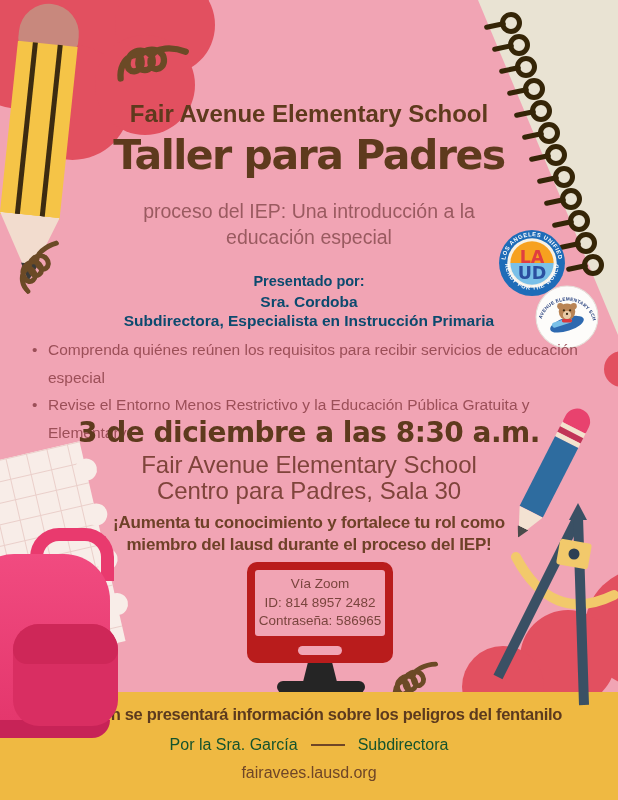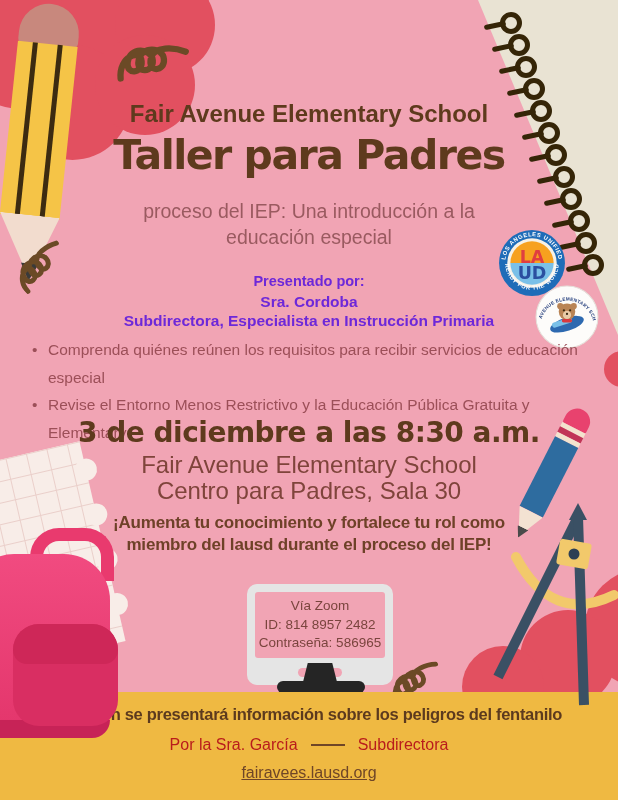--- a/index.html
+++ b/index.html
@@ -56,51 +56,51 @@
 
   .compass{left:486px;top:503px;width:134px;height:210px;z-index:5;}
   .compass svg{display:block;width:100%;height:100%;}
 
   
   .logo-district{left:498px;top:229px;width:68px;height:68px;z-index:3;}
   .logo-school{left:535px;top:285px;width:64px;height:64px;z-index:3;}
   .logo-district svg,.logo-school svg{display:block;width:100%;height:100%;}
 
   
-  .monitor{left:247px;top:562px;width:146px;height:101px;background:#e5e5e5;border-radius:10px;z-index:3;margin-top:22px;}
+  .monitor{left:247px;top:562px;width:146px;height:101px;background:#b91c1c;border-radius:10px;z-index:3;}
   .screen{position:absolute;left:8px;top:8px;width:130px;height:66px;background:#F1A4B4;border-radius:3px;
     display:flex;flex-direction:column;align-items:center;justify-content:center;
     font-size:13.5px;font-weight:500;color:#7A453E;line-height:18.5px;}
   .slot{position:absolute;bottom:8px;left:51px;width:44px;height:9px;border-radius:5px;background:#F1A4B4;}
   .neck{left:303px;top:663px;width:34px;height:19px;background:#252525;clip-path:polygon(14% 0,86% 0,100% 100%,0 100%);z-index:3;}
   .mbase{left:277px;top:681px;width:88px;height:12px;background:#252525;border-radius:7px;z-index:3;}
 
   
   .h-school{top:100px;font:700 24px "Liberation Sans",sans-serif;color:#5E3A1D;letter-spacing:0;}
   .h-title{top:131px;font:800 41px "DejaVu Sans",sans-serif;color:#5E3A1D;letter-spacing:-1.5px;}
   .subtitle{top:198px;font:400 19.5px "Liberation Sans",sans-serif;color:#9A5A60;line-height:26px;}
-  .presented{top:272px;font:700 14.5px "Liberation Sans",sans-serif;color:#6d28d9;line-height:19.5px;}
+  .presented{top:272px;font:700 14.5px "Liberation Sans",sans-serif;color:#0c4a6e;line-height:19.5px;}
   .presented .big{font-size:15.5px;}
   .bullets{position:absolute;top:336px;left:30px;right:6px;z-index:6;text-align:left;
     font:400 15.5px "Liberation Sans",sans-serif;color:#9C4F58;line-height:27.5px;}
   .bullet{position:relative;padding-left:18px;}
   .bullet::before{content:"\2022";position:absolute;left:2px;}
   .datetime{top:416px;font:800 28px "DejaVu Sans",sans-serif;color:#5E3A1D;letter-spacing:-0.5px;}
   .loc{top:452px;font:400 24px "Liberation Sans",sans-serif;color:#7F443B;line-height:26px;}
   .cta{top:512px;font:700 17px "Liberation Sans",sans-serif;color:#6E4128;line-height:22px;letter-spacing:-0.2px;}
 
   
   .banner{left:0;top:692px;width:618px;height:108px;background:#EFB942;z-index:4;}
   .banner-headline{position:absolute;top:13px;left:0;right:0;text-align:center;
     font:700 16.5px "Liberation Sans",sans-serif;color:#5C3A1E;letter-spacing:-0.3px;}
   .byline{position:absolute;top:44px;left:0;right:0;display:flex;align-items:center;justify-content:center;gap:13px;
-    font:400 16px "Liberation Sans",sans-serif;color:#b91c1c;}
+    font:400 16px "Liberation Sans",sans-serif;color:#14532d;}
   .dash{width:34px;height:2px;background:#6F4627;}
   .website{position:absolute;top:72px;left:0;right:0;text-align:center;}
-  .website a{font:400 16px "Liberation Sans",sans-serif;color:#6F4627;text-decoration:underline;cursor:pointer;}
+  .website a{font:400 16px "Liberation Sans",sans-serif;color:#6F4627;cursor:pointer;}
 </style>
 </head>
 <body>
 
 <div class="poster">
 
   <div>
     <div class="cloud" style="left:-70px;top:-90px;width:200px;height:200px;"></div>
     <div class="cloud" style="left:60px;top:-60px;width:150px;height:150px;"></div>
     <div class="cloud" style="left:115px;top:-25px;width:100px;height:100px;"></div>

